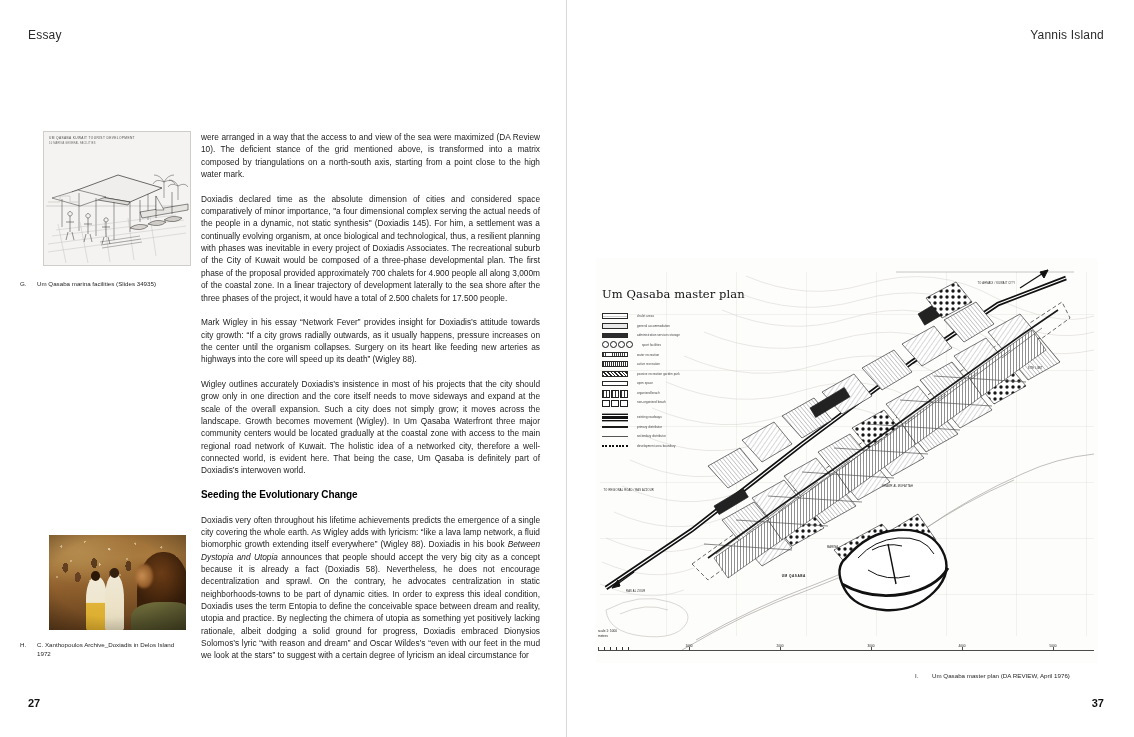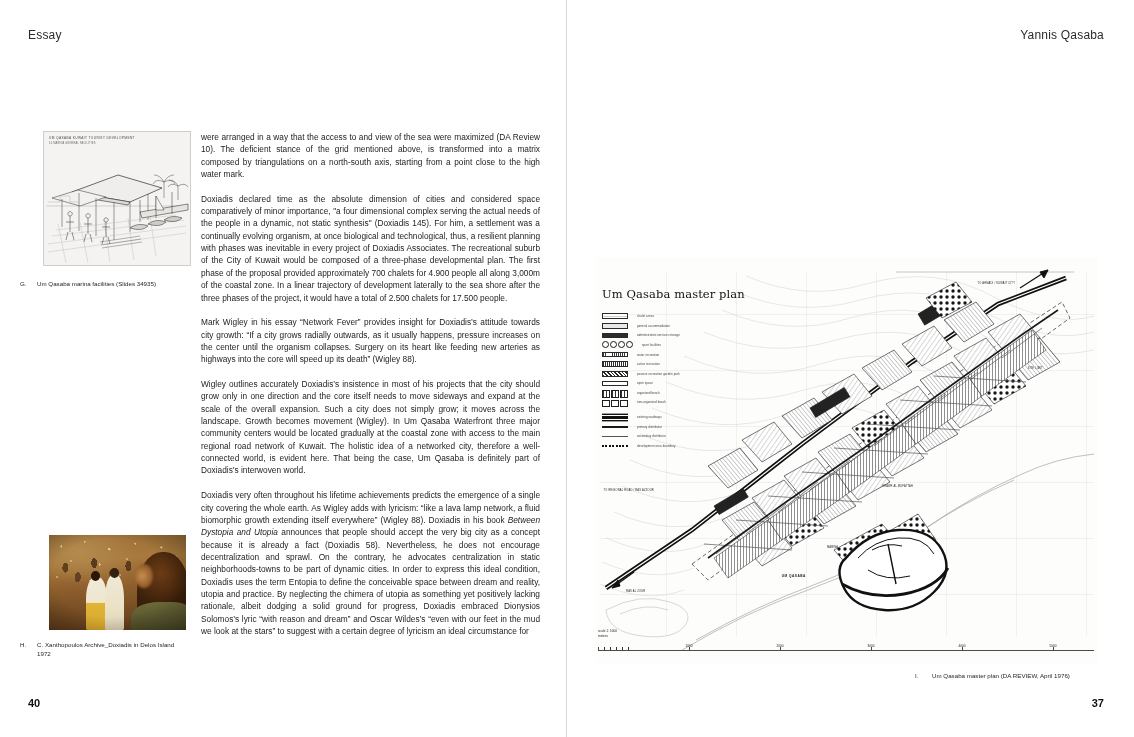--- a/index.html
+++ b/index.html
@@ -416,29 +416,30 @@
         <span class="lbl">H.</span>
         <span class="txt">C. Xanthopoulos Archive_Doxiadis in Delos Island 1972</span>
       </div>
     </div>
 
     <div class="col-text">
       <p>were arranged in a way that the access to and view of the sea were maximized (DA Review 10). The deficient stance of the grid mentioned above, is transformed into a matrix composed by triangulations on a north-south axis, starting from a point close to the high water mark.</p>
       <p>Doxiadis declared time as the absolute dimension of cities and considered space comparatively of minor importance, "a four dimensional complex serving the actual needs of the people in a dynamic, not static synthesis" (Doxiadis 145). For him, a settlement was a continually evolving organism, at once biological and technological, thus, a resilient planning with phases was inevitable in every project of Doxiadis Associates. The recreational suburb of the City of Kuwait would be composed of a three-phase developmental plan. The first phase of the proposal provided approximately 700 chalets for 4.900 people all along 3,000m of the coastal zone. In a linear trajectory of development laterally to the sea shore after the three phases of the project, it would have a total of 2.500 chalets for 17.500 people.</p>
       <p>Mark Wigley in his essay “Network Fever” provides insight for Doxiadis’s attitude towards city growth: “If a city grows radially outwards, as it usually happens, pressure increases on the center until the organism collapses. Surgery on its heart like feeding new arteries as highways into the core will speed up its death” (Wigley 88).</p>
       <p>Wigley outlines accurately Doxiadis’s insistence in most of his projects that the city should grow only in one direction and the core itself needs to move sideways and expand at the scale of the overall expansion. Such a city does not simply grow; it moves across the landscape. Growth becomes movement (Wigley). In Um Qasaba Waterfront three major community centers would be located gradually at the coastal zone with access to the main regional road network of Kuwait. The holistic idea of a networked city, therefore a well-connected world, is evident here. That being the case, Um Qasaba is definitely part of Doxiadis’s interwoven world.</p>
+      <p class="sec-head">Seeding the Evolutionary Change</p>
       <p><span> Doxiadis very often throughout his lifetime achievements predicts the emergence of a single city covering the whole earth. As Wigley adds with lyricism: “like a lava lamp network, a fluid biomorphic growth extending itself everywhere” (Wigley 88). Doxiadis in his book </span><em>Between Dystopia and Utopia</em><span> announces that people should accept the very big city as a concept because it is already a fact (Doxiadis 58). Nevertheless, he does not encourage decentralization and sprawl. On the contrary, he advocates centralization in static neighborhoods-towns to be part of dynamic cities. In order to express this ideal condition, Doxiadis uses the term Entopia to define the conceivable space between dream and reality, utopia and practice. By neglecting the chimera of utopia as something yet positively lacking rationale, albeit dodging a solid ground for progress, Doxiadis embraced Dionysios Solomos’s lyric “with reason and dream” and Oscar Wildes’s “even with our feet in the mud we look at the stars” to suggest with a certain degree of lyricism an ideal circumstance for</span></p>
     </div>
 
-    <div class="folio folio-left">40</div>
+    <div class="folio folio-left">27</div>
   </div>
 
   <div class="page page-right">
 
-    <div class="runhead runhead-right">Yannis Qasaba</div>
+    <div class="runhead runhead-right">Yannis Island</div>
 
     <div class="plate">
       <div class="plate-inner">
 
         <svg width="502" height="405" viewBox="0 0 502 405">
           <defs>
             <pattern id="pChalet" width="4" height="4" patternUnits="userSpaceOnUse" patternTransform="rotate(35)">
               <rect width="4" height="4" fill="#ffffff"></rect>
               <path d="M0 0 V4" stroke="#8d8d8d" stroke-width="0.7"></path>
             </pattern>

